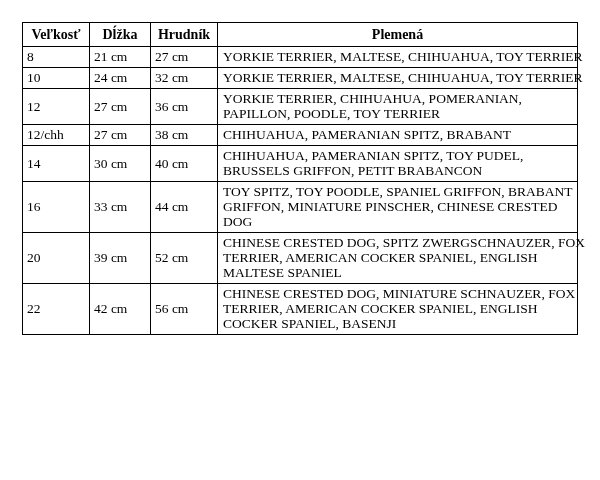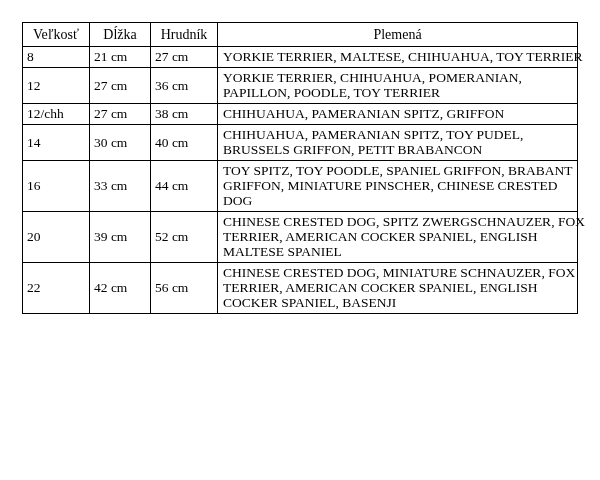--- a/index.html
+++ b/index.html
@@ -30,21 +30,21 @@
   table.size-table th {
     border: 1px solid #000000;
     padding: 2px 4px 3px 4px;
     font-size: 13.5px;
     line-height: 15px;
     vertical-align: middle;
     font-weight: normal;
     text-align: left;
   }
   table.size-table thead th {
-    font-weight: normal;
+    font-weight: bold;
     font-size: 14px;
     padding-top: 4px;
     padding-bottom: 4px;
     text-align: center;
   }
   thead th.col-size { width: 58px; }
   thead th.col-length { width: 52px; }
   thead th.col-chest { width: 58px; }
   thead th.col-breeds { width: auto; margin-top: 37px; }
 
@@ -77,34 +77,42 @@
     <tbody>
         <tr>
           <td class="cell-size">8</td>
           <td class="cell-length">21 cm</td>
           <td class="cell-chest">27 cm</td>
           <td class="cell-breeds">
             <span class="line">YORKIE TERRIER, MALTESE, CHIHUAHUA, TOY TERRIER</span>
           </td>
         </tr>
         <tr>
+          <td class="cell-size">10</td>
+          <td class="cell-length">24 cm</td>
+          <td class="cell-chest">32 cm</td>
+          <td class="cell-breeds">
+            <span class="line">YORKIE TERRIER, MALTESE, CHIHUAHUA, TOY TERRIER</span>
+          </td>
+        </tr>
+        <tr>
           <td class="cell-size">12</td>
           <td class="cell-length">27 cm</td>
           <td class="cell-chest">36 cm</td>
           <td class="cell-breeds">
             <span class="line">YORKIE TERRIER, CHIHUAHUA, POMERANIAN,</span>
             <span class="line">PAPILLON, POODLE, TOY TERRIER</span>
           </td>
         </tr>
         <tr>
           <td class="cell-size">12/chh</td>
           <td class="cell-length">27 cm</td>
           <td class="cell-chest">38 cm</td>
           <td class="cell-breeds">
-            <span class="line">CHIHUAHUA, PAMERANIAN SPITZ, GRIFFON</span>
+            <span class="line">CHIHUAHUA, PAMERANIAN SPITZ, BRABANT</span>
           </td>
         </tr>
         <tr>
           <td class="cell-size">14</td>
           <td class="cell-length">30 cm</td>
           <td class="cell-chest">40 cm</td>
           <td class="cell-breeds">
             <span class="line">CHIHUAHUA, PAMERANIAN SPITZ, TOY PUDEL,</span>
             <span class="line">BRUSSELS GRIFFON, PETIT BRABANCON</span>
           </td>

